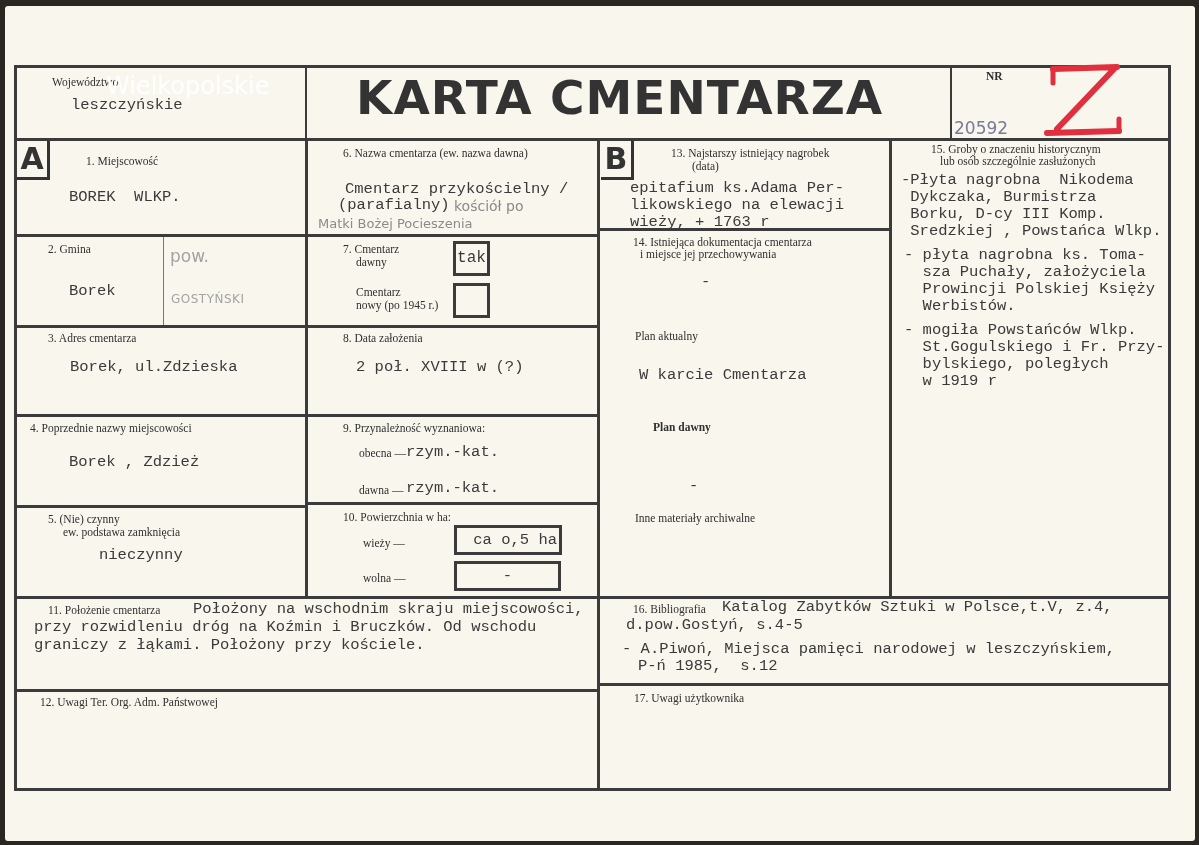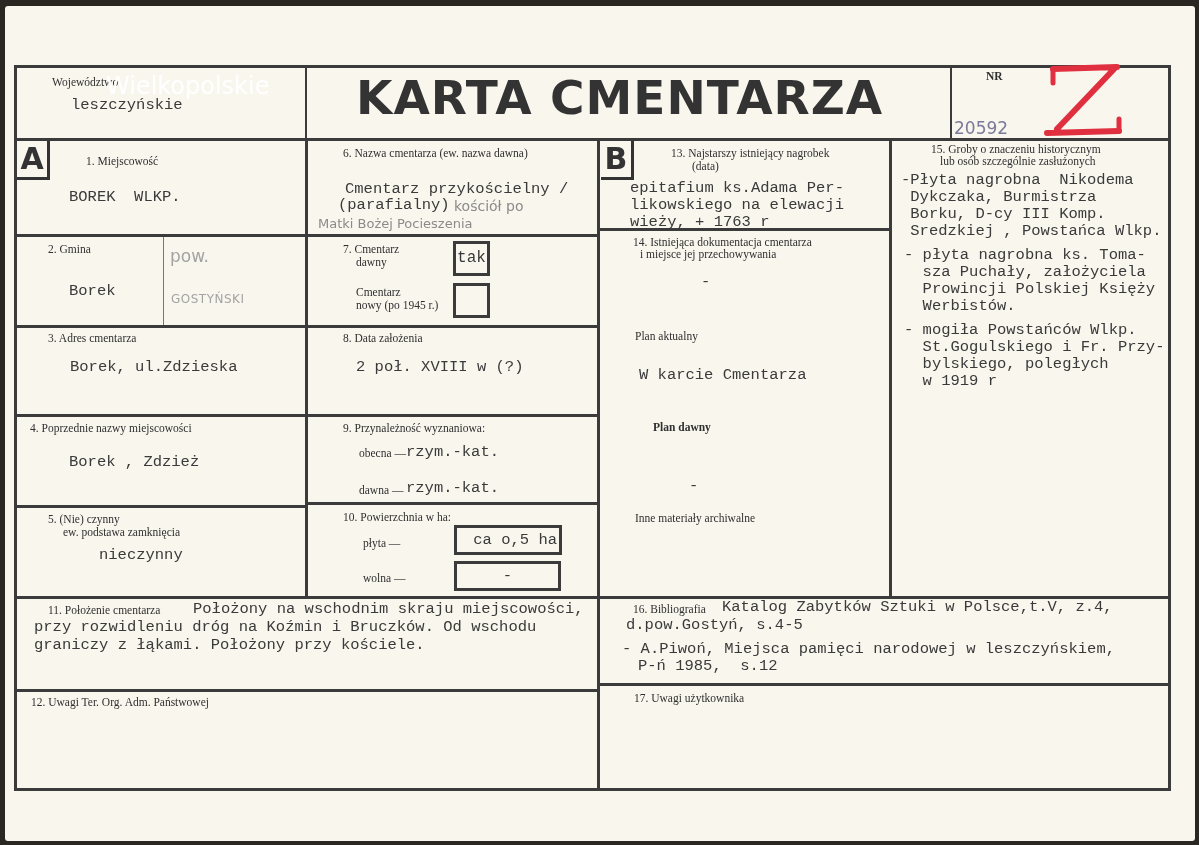--- a/index.html
+++ b/index.html
@@ -147,31 +147,31 @@
 <div class="lbl" style="left:315px;top:332px;">8. Data założenia</div>
 <div class="tw" style="left:356px;top:359px;">2 poł. XVIII w (?)</div>
 
 <div class="lbl" style="left:315px;top:422px;">9. Przynależność wyznaniowa:</div>
 <div class="lbl" style="left:331px;top:447px;">obecna —</div>
 <div class="tw" style="left:406px;top:444px;">rzym.-kat.</div>
 <div class="lbl" style="left:331px;top:484px;text-align:center;">dawna —</div>
 <div class="tw" style="left:406px;top:480px;">rzym.-kat.</div>
 
 <div class="lbl" style="left:315px;top:511px;">10. Powierzchnia w ha:</div>
-<div class="lbl" style="left:335px;top:537px;">płyta —</div>
+<div class="lbl" style="left:335px;top:537px;">wieży —</div>
 <div class="box" style="left:454px;top:525px;width:108px;height:30px;line-height:24px;text-align:right;padding-right:2px;">ca o,5 ha</div>
 <div class="lbl" style="left:335px;top:572px;">wolna —</div>
 <div class="box" style="left:454px;top:561px;width:107px;height:30px;line-height:24px;">-</div>
 
 <div class="lbl" style="left:20px;top:604px;">11. Położenie cmentarza</div>
 <div class="tw" style="left:193px;top:601px;">Położony na wschodnim skraju miejscowości,</div>
 <div class="tw" style="left:34px;top:619px;">przy rozwidleniu dróg na Koźmin i Bruczków. Od wschodu</div>
 <div class="tw" style="left:34px;top:637px;">graniczy z łąkami. Położony przy kościele.</div>
 
-<div class="lbl" style="left:3px;top:696px;">12. Uwagi Ter. Org. Adm. Państwowej</div>
+<div class="lbl" style="left:12px;top:696px;">12. Uwagi Ter. Org. Adm. Państwowej</div>
 
 <div class="letterbox" style="left:601px;top:141px;">B</div>
 
 <div class="lbl" style="left:643px;top:147px;">13. Najstarszy istniejący nagrobek</div>
 <div class="lbl" style="left:664px;top:160px;">(data)</div>
 <div class="tw" style="left:630px;top:180px;">epitafium ks.Adama Per-</div>
 <div class="tw" style="left:630px;top:197px;">likowskiego na elewacji</div>
 <div class="tw" style="left:630px;top:214px;">wieży, + 1763 r</div>
 
 <div class="lbl" style="left:605px;top:236px;">14. Istniejąca dokumentacja cmentarza</div>

